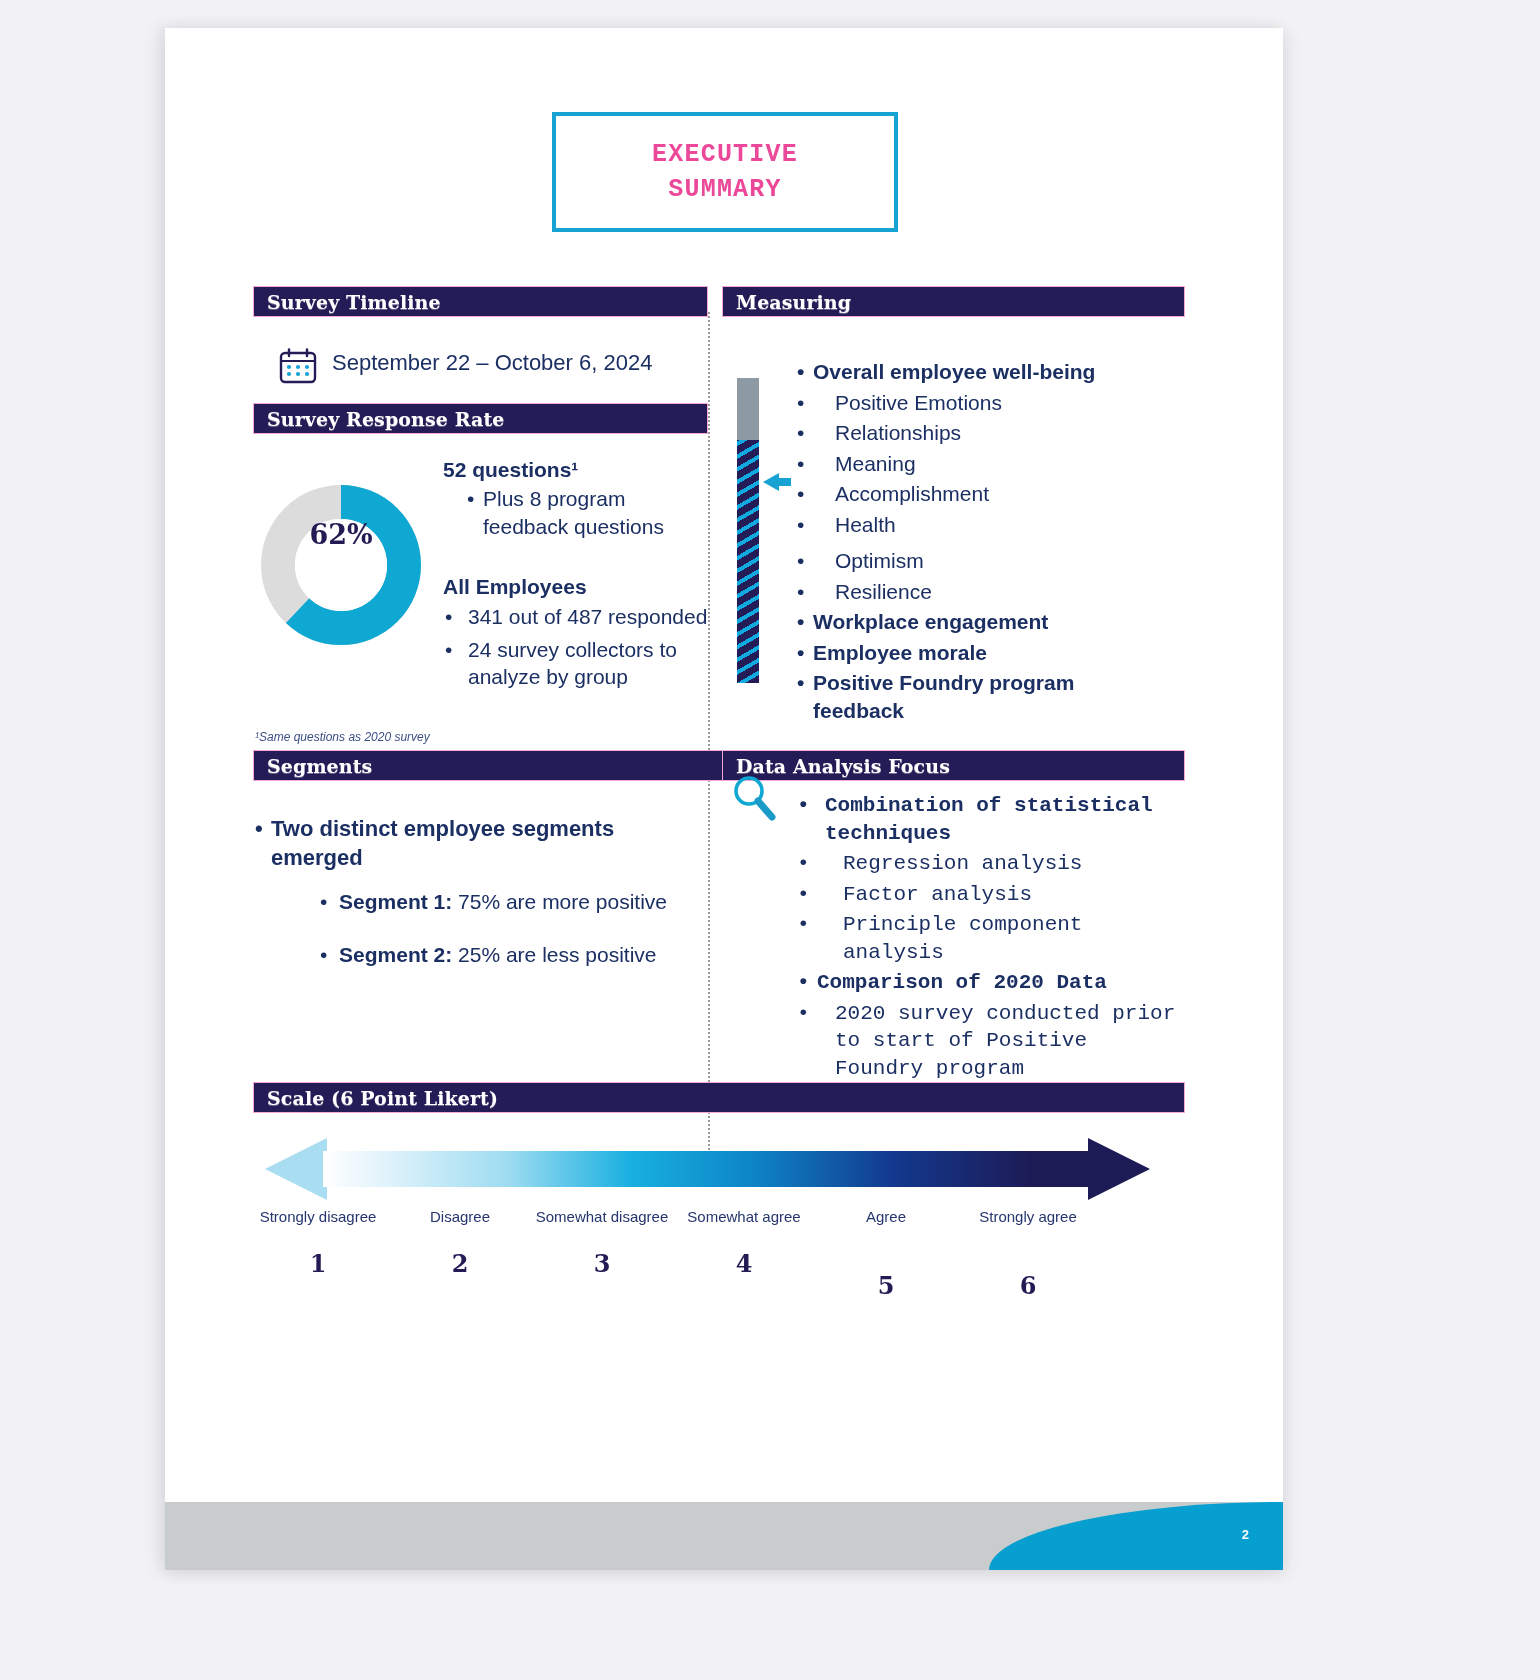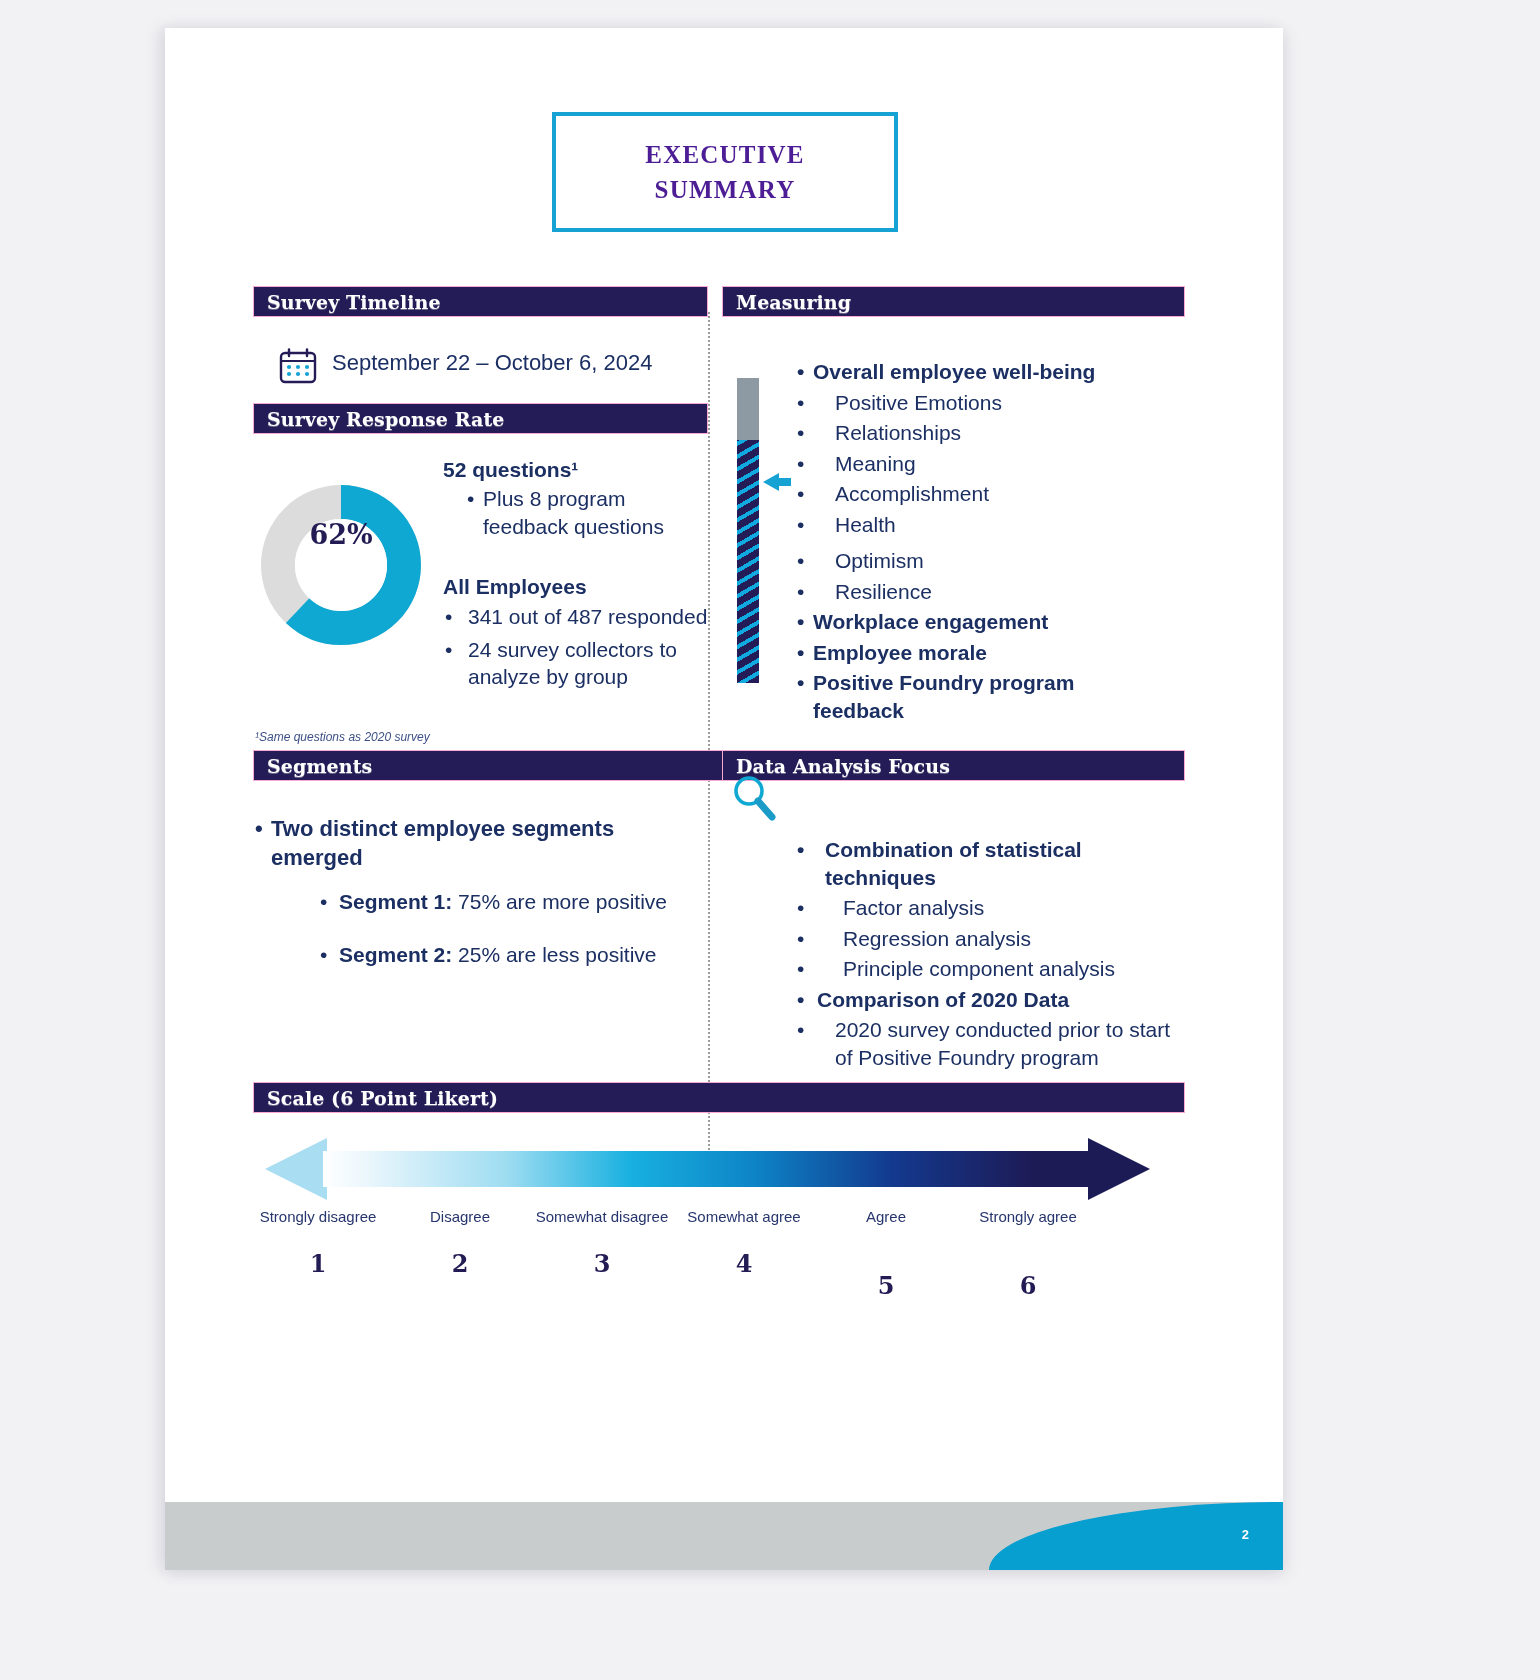--- a/index.html
+++ b/index.html
@@ -16,23 +16,23 @@
     box-shadow:-6px 0 14px rgba(80,80,110,.13), 4px 4px 14px rgba(80,80,110,.10);
   }
 
   
   .title-box{
     position:absolute;left:387px;top:84px;width:338px;height:112px;
     border:4px solid #17a2d4;
     display:flex;flex-direction:column;align-items:center;justify-content:center;
   }
   .title-line{
-    font-family:Liberation Serif, serif;
+    font-family:Liberation Mono, monospace;
     font-weight:700;font-size:25px;letter-spacing:1.2px;
-    color:#4c1d95;line-height:1.42;text-align:center;
+    color:#ec4899;line-height:1.42;text-align:center;
   }
 
   
   .bar{
     position:absolute;background:#241c56;height:31px;
     border:1px solid #f9a8d4;
     box-sizing:border-box;
     display:flex;align-items:center;
   }
   .bar span{
@@ -238,25 +238,25 @@
 
   <div class="bar" style="left:557px;top:722px;width:463px;">
     <span>Data Analysis Focus</span>
   </div>
 
   <svg class="magnifier" viewBox="0 0 48 50">
     <circle cx="19" cy="18" r="13" fill="none" stroke="#0fa8d2" stroke-width="3.6"></circle>
     <line x1="28" y1="28" x2="42" y2="44" stroke="#1b9bc8" stroke-width="7" stroke-linecap="round"></line>
   </svg>
 
-  <div class="txt" style="left:630px;top:808px;width:390px;font-size:21px;">
+  <div class="txt" style="left:630px;top:764px;width:390px;font-size:21px;font-family:Liberation Mono, monospace;">
     <ul class="lst">
       <li class="itm b" style="padding-left:30px;margin-bottom:3px;">Combination of statistical  techniques</li>
+      <li class="itm" style="padding-left:48px;margin-bottom:3px;">Regression analysis</li>
       <li class="itm" style="padding-left:48px;margin-bottom:3px;">Factor analysis</li>
-      <li class="itm" style="padding-left:48px;margin-bottom:3px;">Regression analysis</li>
       <li class="itm" style="padding-left:48px;margin-bottom:3px;">Principle component analysis</li>
       <li class="itm b" style="padding-left:22px;margin-bottom:3px;">Comparison of 2020 Data</li>
       <li class="itm" style="padding-left:40px;">2020 survey conducted prior to start of Positive Foundry program</li>
     </ul>
   </div>
 
   <div class="bar" style="left:88px;top:1054px;width:932px;">
     <span>Scale (6 Point Likert)</span>
   </div>
 

